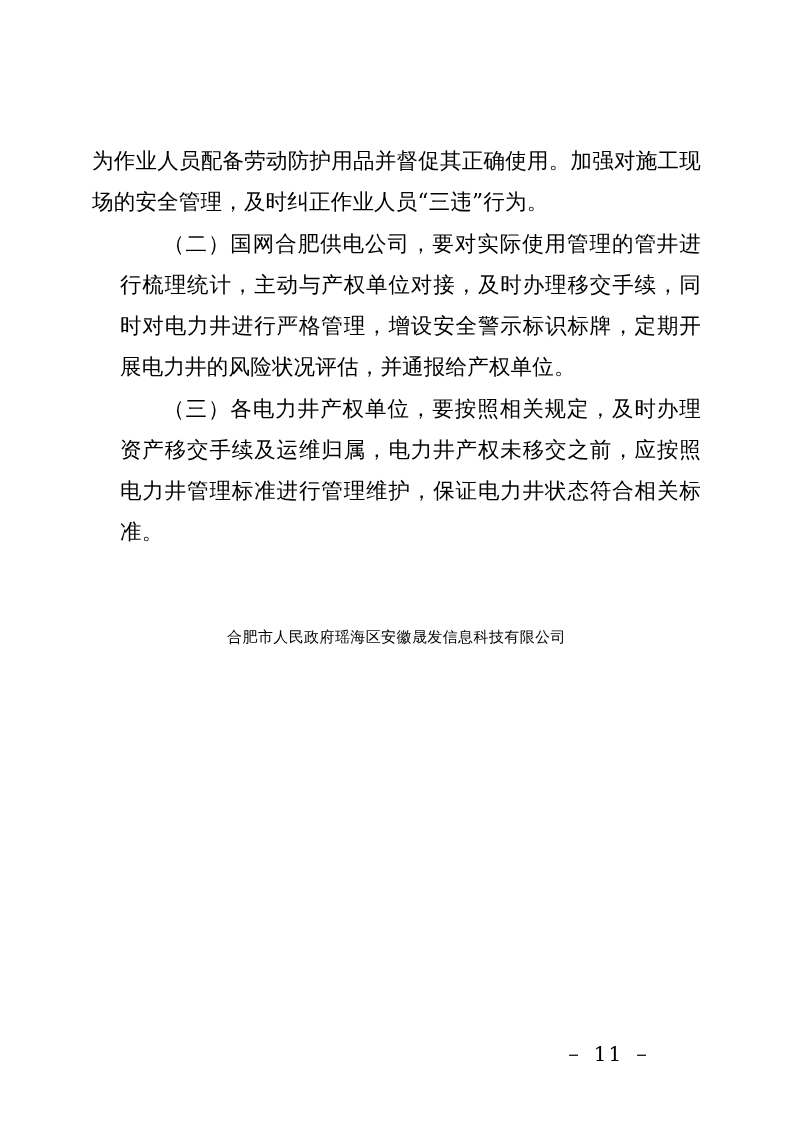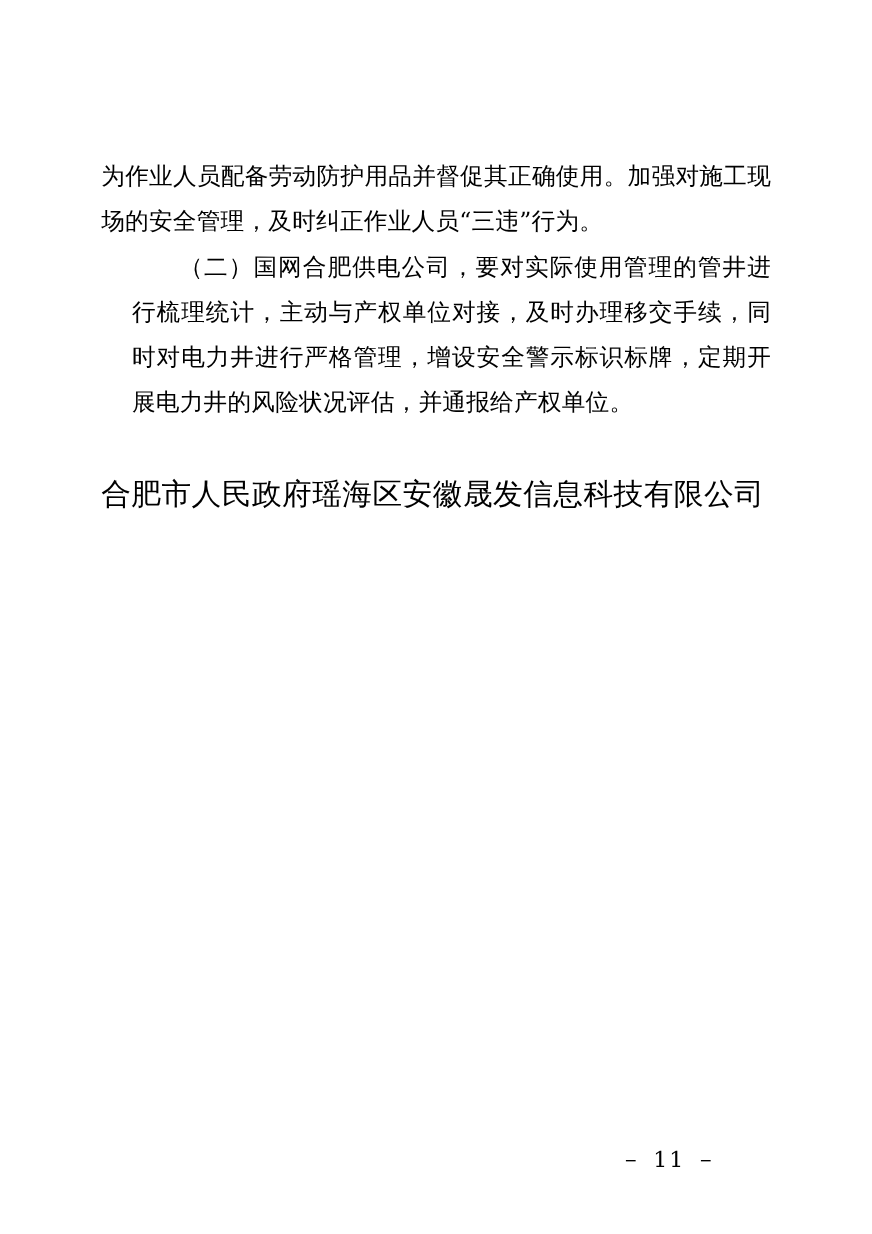--- a/index.html
+++ b/index.html
@@ -33,24 +33,24 @@
   }
   .para {
     margin: 0 0 1px 0;
     text-indent: 0;
   }
   .para.indent {
     text-indent: 2em;
     margin-left: 28px;
   }
   .signature-block {
-    margin-top: 42px;
-    font-size: 27px;
+    margin-top: 65px;
+    font-size: 15px;
     line-height: 41px;
-    text-align: left;
+    text-align: center;
   }
   .sig-line {
     display: block;
   }
   .sig-line.first {
     letter-spacing: 0.4px;
   }
   .sig-line.second {
     letter-spacing: 0.4px;
   }
@@ -67,20 +67,21 @@
   }
 </style>
 </head>
 <body>
 
 <div class="page">
 
   <div class="body-text">
     <p class="para">为作业人员配备劳动防护用品并督促其正确使用。加强对施工现场的安全管理，及时纠正作业人员“三违”行为。</p>
     <p class="para indent">（二）国网合肥供电公司，要对实际使用管理的管井进行梳理统计，主动与产权单位对接，及时办理移交手续，同时对电力井进行严格管理，增设安全警示标识标牌，定期开展电力井的风险状况评估，并通报给产权单位。</p>
+    <p class="para indent">（三）各电力井产权单位，要按照相关规定，及时办理资产移交手续及运维归属，电力井产权未移交之前，应按照电力井管理标准进行管理维护，保证电力井状态符合相关标准。</p>
   </div>
 
   <div class="signature-block">
     <span class="sig-line first">合肥市人民政府瑶海区安徽晟发信息科技有限公司</span>
   </div>
 
   <div class="page-number">－ 11 －</div>
 
 </div>
 

